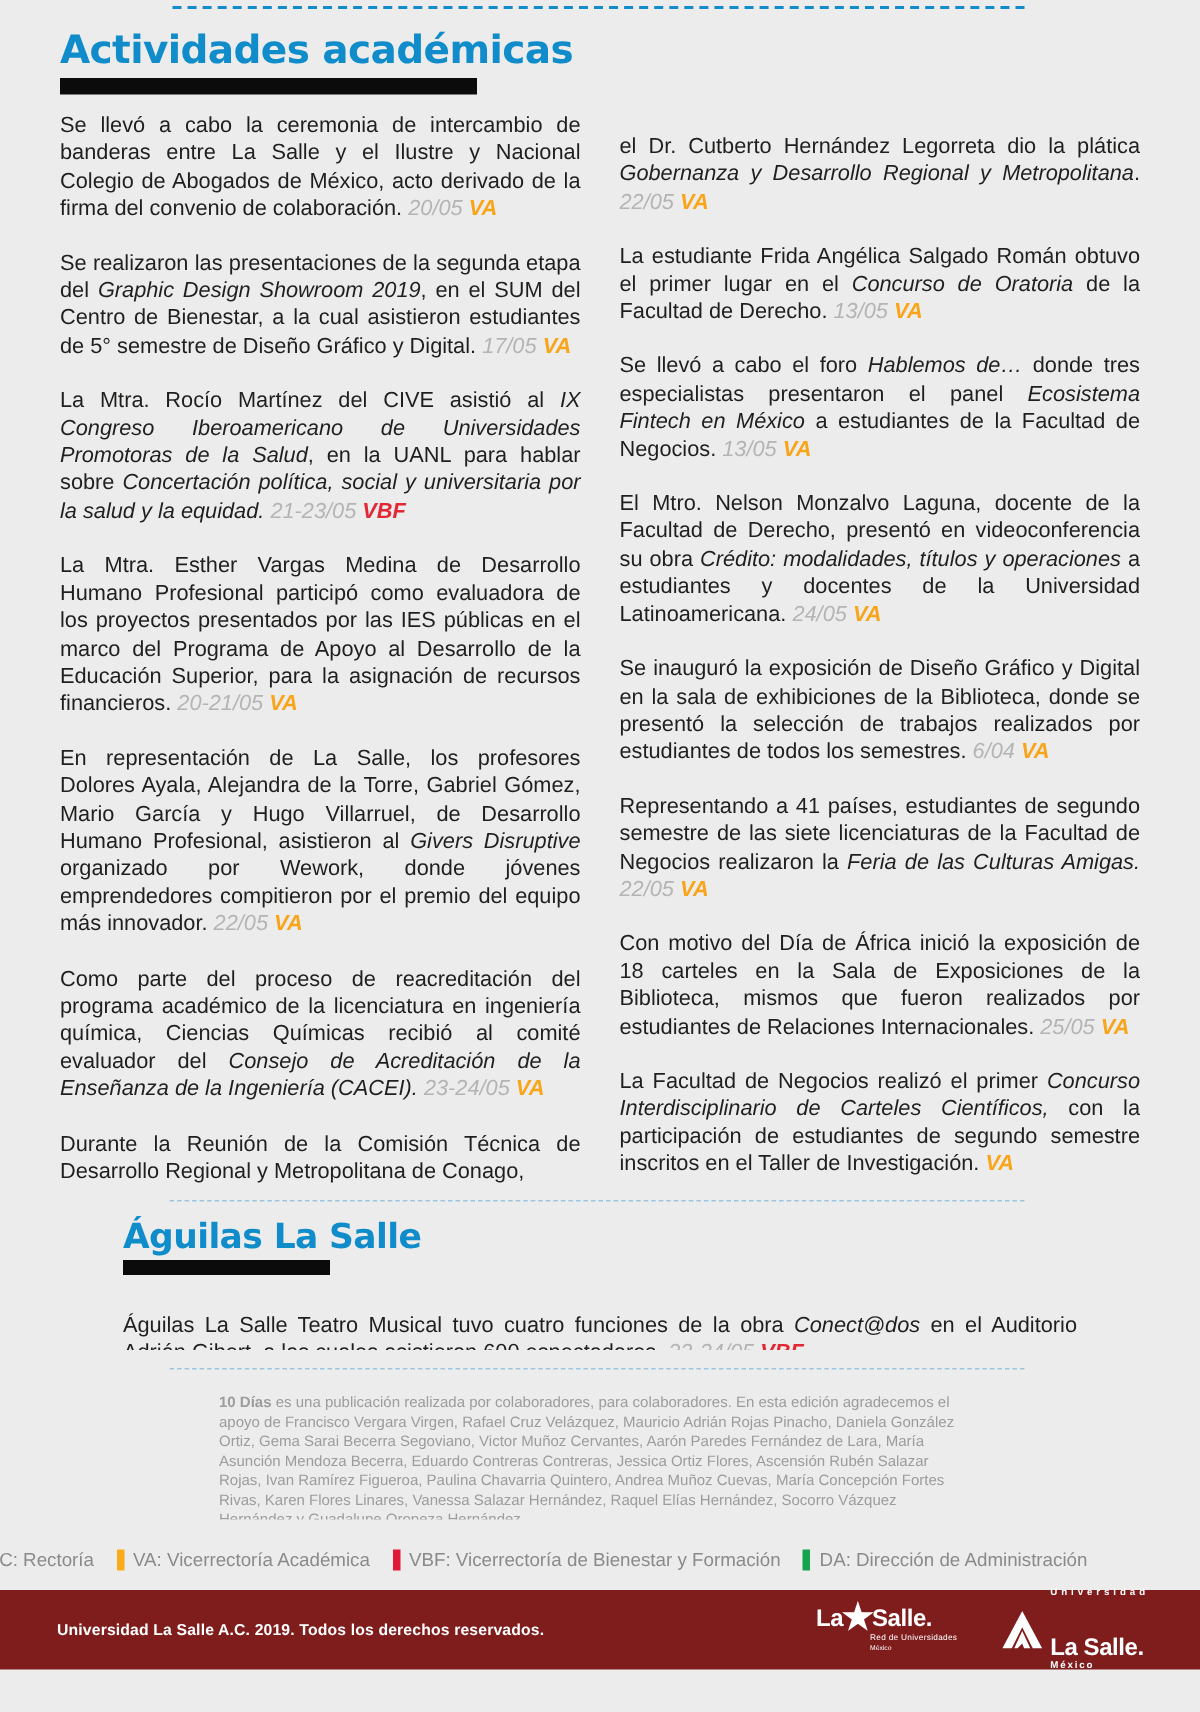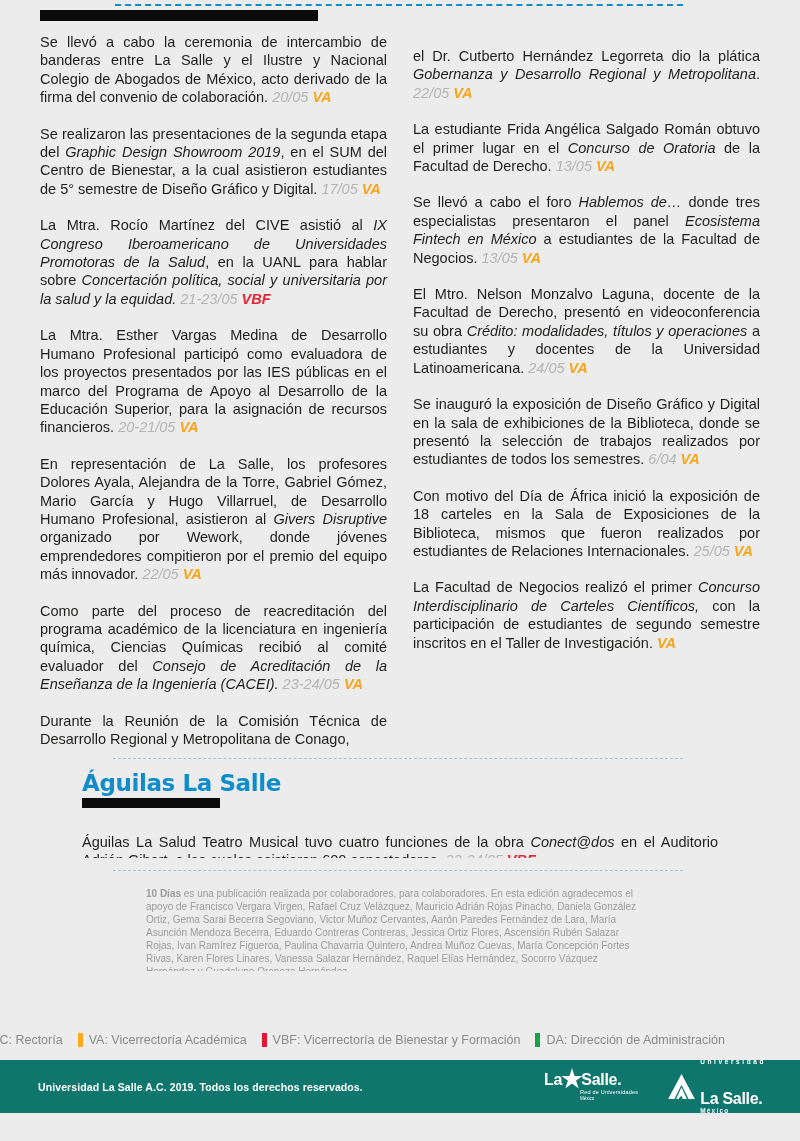--- a/index.html
+++ b/index.html
@@ -47,21 +47,21 @@
   .credits .lead{font-weight:700;}
   .legend{
     position:absolute;left:0;top:1033px;width:696px;
     display:flex;justify-content:center;align-items:center;gap:15px;
     font-size:12.5px;color:var(--legendtext,#8a8a8a);
   }
   .legend-item{display:flex;align-items:center;gap:6px;white-space:nowrap;}
   .legend-swatch{width:5px;height:14px;display:inline-block;}
   .footer{
     position:absolute;left:0;top:1060px;width:800px;height:53px;
-    background:#0f766e;color:#fff;
+    background:#7f1d1d;color:#fff;
     display:flex;align-items:center;justify-content:space-between;
     box-sizing:border-box;padding:0 34px 0 38px;
   }
   .copyright{font-size:10.5px;font-weight:700;letter-spacing:0.1px;}
   .logos{display:flex;align-items:center;gap:30px;}
   .logo-red{display:flex;flex-direction:column;line-height:1;}
   .logo-red-row{display:flex;font-weight:800;font-size:16px;letter-spacing:-0.3px;}
   .logo-star{font-size:24px;line-height:16px;margin:0 -1px;position:relative;top:-1px;}
   .logo-red-sub{font-size:5.5px;margin:2px 0 0 36px;letter-spacing:0.2px;}
   .logo-red-sub2{font-size:4.5px;margin:1px 0 0 36px;}
@@ -71,50 +71,52 @@
   .ulsa-name{font-size:16px;font-weight:800;letter-spacing:-0.3px;margin-top:24px;}
   .ulsa-sub{font-size:6.5px;font-weight:700;letter-spacing:1.2px;margin-top:1px;}
 </style>
 </head>
 <body>
 
 <div class="top-rule"></div>
 
 <div class="main">
 
+  <h1 class="sec-title t1">Actividades académicas</h1>
   <div class="title-bar bar1"></div>
 
   <div class="columns">
     <div class="col col-left">
         <p><span>Se llevó a cabo la ceremonia de intercambio de banderas entre La Salle y el Ilustre y Nacional Colegio de Abogados de México, acto derivado de la firma del convenio de colaboración. </span><span class="dt">20/05 </span><span class="tag t-va">VA</span></p>
         <p><span>Se realizaron las presentaciones de la segunda etapa del </span><span class="it">Graphic Design Showroom 2019</span><span>, en el SUM del Centro de Bienestar, a la cual asistieron estudiantes de 5° semestre de Diseño Gráfico y Digital. </span><span class="dt">17/05 </span><span class="tag t-va">VA</span></p>
         <p><span>La Mtra. Rocío Martínez del CIVE asistió al </span><span class="it">IX Congreso Iberoamericano de Universidades Promotoras de la Salud</span><span>, en la UANL para hablar sobre </span><span class="it">Concertación política, social y universitaria por la salud y la equidad.</span><span> </span><span class="dt">21-23/05 </span><span class="tag t-vbf">VBF</span></p>
         <p><span>La Mtra. Esther Vargas Medina de Desarrollo Humano Profesional participó como evaluadora de los proyectos presentados por las IES públicas en el marco del Programa de Apoyo al Desarrollo de la Educación Superior, para la asignación de recursos financieros. </span><span class="dt">20-21/05 </span><span class="tag t-va">VA</span></p>
         <p><span>En representación de La Salle, los profesores Dolores Ayala, Alejandra de la Torre, Gabriel Gómez, Mario García y Hugo Villarruel, de Desarrollo Humano Profesional, asistieron al </span><span class="it">Givers Disruptive</span><span> organizado por Wework, donde jóvenes emprendedores compitieron por el premio del equipo más innovador. </span><span class="dt">22/05 </span><span class="tag t-va">VA</span></p>
         <p><span>Como parte del proceso de reacreditación del programa académico de la licenciatura en ingeniería química, Ciencias Químicas recibió al comité evaluador del </span><span class="it">Consejo de Acreditación de la Enseñanza de la Ingeniería (CACEI).</span><span> </span><span class="dt">23-24/05 </span><span class="tag t-va">VA</span></p>
         <p><span>Durante la Reunión de la Comisión Técnica de Desarrollo Regional y Metropolitana de Conago,</span></p>
       </div>
     <div class="col col-right">
         <p><span>el Dr. Cutberto Hernández Legorreta dio la plática </span><span class="it">Gobernanza y Desarrollo Regional y Metropolitana</span><span>. </span><span class="dt">22/05 </span><span class="tag t-va">VA</span></p>
         <p><span>La estudiante Frida Angélica Salgado Román obtuvo el primer lugar en el </span><span class="it">Concurso de Oratoria</span><span> de la Facultad de Derecho. </span><span class="dt">13/05 </span><span class="tag t-va">VA</span></p>
         <p><span>Se llevó a cabo el foro </span><span class="it">Hablemos de…</span><span> donde tres especialistas presentaron el panel </span><span class="it">Ecosistema Fintech en México</span><span> a estudiantes de la Facultad de Negocios. </span><span class="dt">13/05 </span><span class="tag t-va">VA</span></p>
         <p><span>El Mtro. Nelson Monzalvo Laguna, docente de la Facultad de Derecho, presentó en videoconferencia su obra </span><span class="it">Crédito: modalidades, títulos y operaciones</span><span> a estudiantes y docentes de la Universidad Latinoamericana. </span><span class="dt">24/05 </span><span class="tag t-va">VA</span></p>
         <p><span>Se inauguró la exposición de Diseño Gráfico y Digital en la sala de exhibiciones de la Biblioteca, donde se presentó la selección de trabajos realizados por estudiantes de todos los semestres. </span><span class="dt">6/04 </span><span class="tag t-va">VA</span></p>
+        <p><span>Representando a 41 países, estudiantes de segundo semestre de las siete licenciaturas de la Facultad de Negocios realizaron la </span><span class="it">Feria de las Culturas Amigas.</span><span> </span><span class="dt">22/05 </span><span class="tag t-va">VA</span></p>
         <p><span>Con motivo del Día de África inició la exposición de 18 carteles en la Sala de Exposiciones de la Biblioteca, mismos que fueron realizados por estudiantes de Relaciones Internacionales. </span><span class="dt">25/05 </span><span class="tag t-va">VA</span></p>
         <p><span>La Facultad de Negocios realizó el primer </span><span class="it">Concurso Interdisciplinario de Carteles Científicos,</span><span> con la participación de estudiantes de segundo semestre inscritos en el Taller de Investigación. </span><span class="tag t-va">VA</span></p>
       </div>
   </div>
 
   <div class="fine-rule rule2"></div>
 
   <div class="aguilas">
     <h2 class="sec-title t2">Águilas La Salle</h2>
     <div class="title-bar bar2"></div>
     <div class="aguilas-par">
-        <p><span>Águilas La Salud Teatro Musical tuvo cuatro funciones de la obra </span><span class="it">Conect@dos</span><span> en el Auditorio Adrián Gibert, a las cuales asistieron 600 espectadores. </span><span class="dt">23-24/05 </span><span class="tag t-vbf">VBF</span></p>
+        <p><span>Águilas La Salle Teatro Musical tuvo cuatro funciones de la obra </span><span class="it">Conect@dos</span><span> en el Auditorio Adrián Gibert, a las cuales asistieron 600 espectadores. </span><span class="dt">23-24/05 </span><span class="tag t-vbf">VBF</span></p>
       </div>
   </div>
 
   <div class="fine-rule rule3"></div>
 
   <p class="credits"><span class="lead">10 Días</span><span> es una publicación realizada por colaboradores, para colaboradores. En esta edición agradecemos el apoyo de Francisco Vergara Virgen, Rafael Cruz Velázquez, Mauricio Adrián Rojas Pinacho, Daniela González Ortiz, Gema Sarai Becerra Segoviano, Victor Muñoz Cervantes, Aarón Paredes Fernández de Lara, María Asunción Mendoza Becerra, Eduardo Contreras Contreras, Jessica Ortiz Flores, Ascensión Rubén Salazar Rojas, Ivan Ramírez Figueroa, Paulina Chavarria Quintero, Andrea Muñoz Cuevas, María Concepción Fortes Rivas, Karen Flores Linares, Vanessa Salazar Hernández, Raquel Elías Hernández, Socorro Vázquez Hernández y Guadalupe Oropeza Hernández.</span></p>
 </div>
 
 <div class="legend">
     <div class="legend-item">

